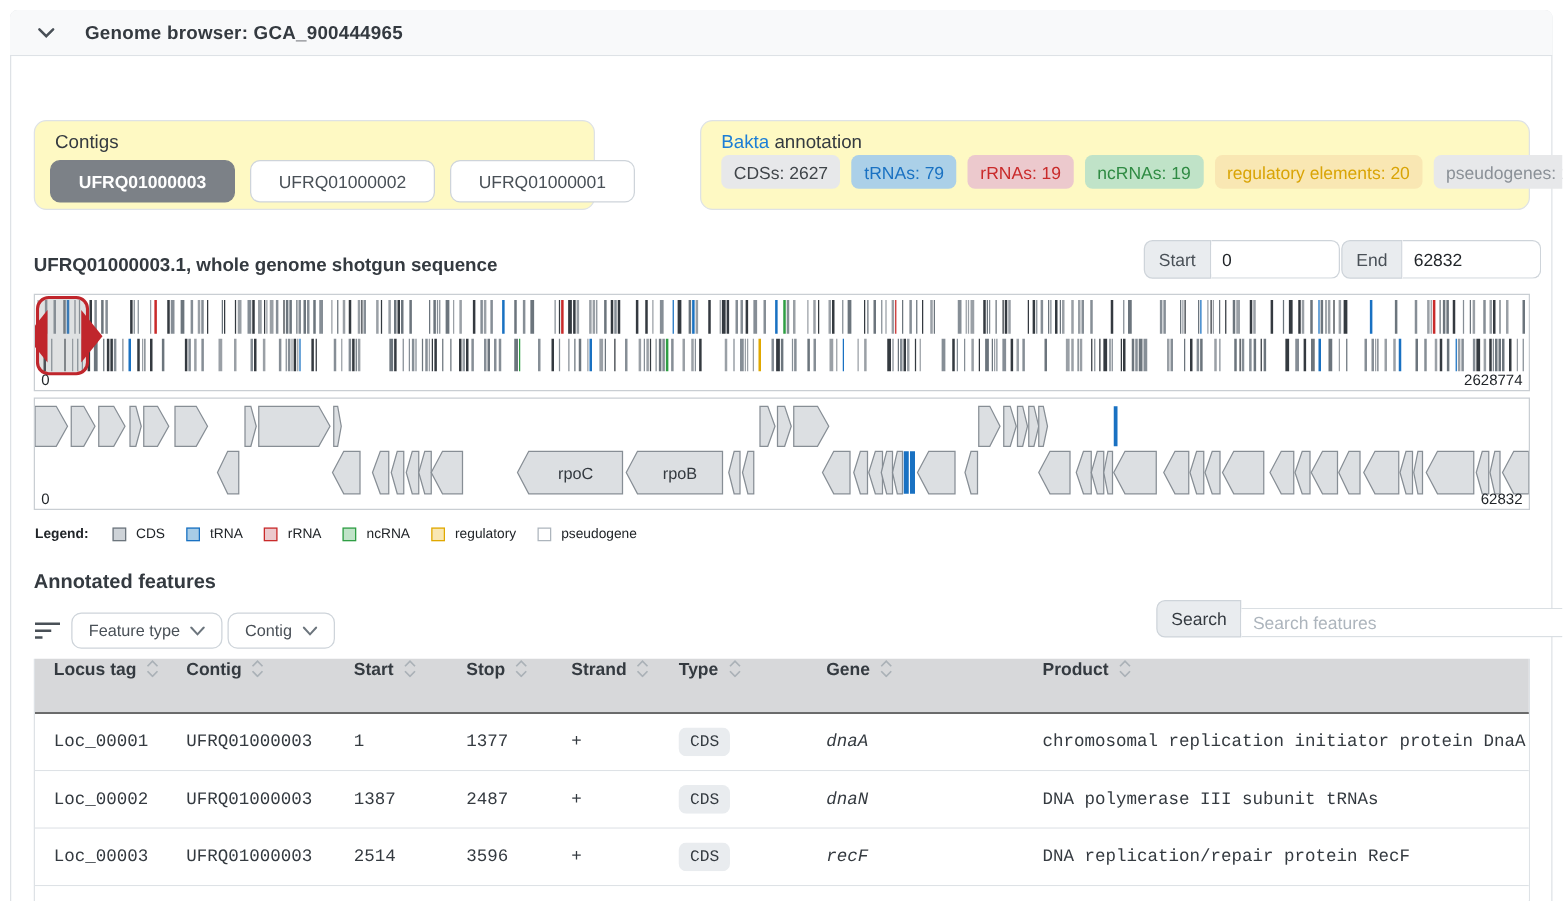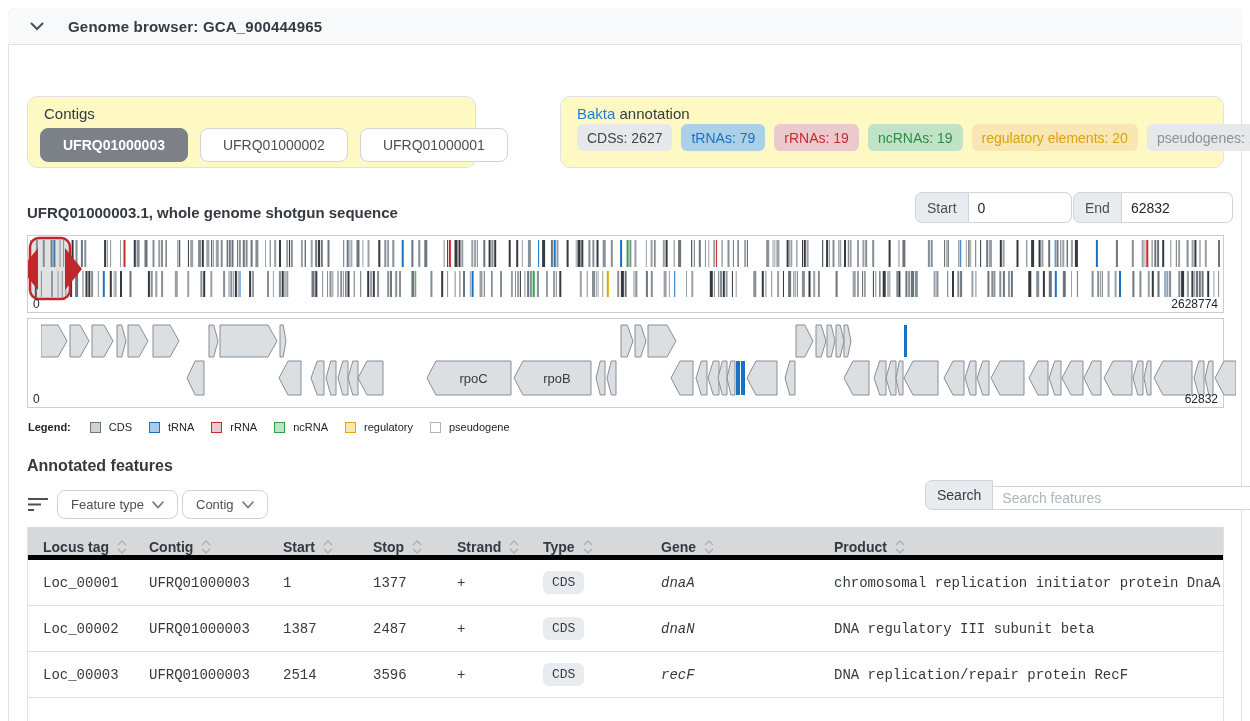--- a/index.html
+++ b/index.html
@@ -45,22 +45,22 @@
   .legend span.lbl { margin-left:1px; }
 
   .section-heading { position:absolute; left:27px; top:457px; font-size:16px; font-weight:bold; }
 
   .filter-btn { position:absolute; height:29px; border:1px solid #ced4da; border-radius:8px;
     background:#fff; color:#495057; font-size:13px; display:flex; align-items:center; gap:8px;
     padding:0 13px; font-family:inherit; cursor:pointer; }
 
   .table-wrap { position:absolute; left:27px; top:527px; width:1197px; height:194px;
     border-left:1px solid #dee2e6; border-right:1px solid #dee2e6; }
-  .t-header { display:flex; height:33px; background:#d7d8da; border-bottom:5px solid #000000;
-    align-items:flex-end; font-weight:bold; font-size:14px; color:#343a40; }
+  .t-header { display:flex; height:44px; background:#d7d8da; border-bottom:1px solid #000000;
+    align-items:flex-start; font-weight:bold; font-size:14px; color:#343a40; }
   .t-row { display:flex; height:46px; align-items:center; font-size:14px; color:#343a40;
     border-bottom:1px solid #dee2e6; background:#fff;font-family:Liberation Mono, monospace; }
   .cell { padding-left:15px; display:flex; align-items:center; gap:8px; overflow:hidden; }
   .col-locus{width:106px}.col-contig{width:134px}.col-start{width:90px}.col-stop{width:84px}
   .col-strand{width:86px}.col-type{width:118px}.col-gene{width:173px}.col-product{flex:1}
   .gene-name { font-style:italic; }
   .type-badge { background:#e9ecef; color:#343a40; border-radius:6px; padding:4px 9px; font-size:13px; }
   .sort-icon { display:inline-flex; flex-direction:column; line-height:0; cursor:pointer; }
 </style>
 </head>
@@ -516,21 +516,21 @@
         <rect x="1185.4" y="35" width="1" height="26" fill="#9aa0a6"></rect>
         <rect x="1190.1" y="35" width="1" height="26" fill="#868e96"></rect>
         <rect x="2" y="2" width="40" height="61" rx="9" fill="rgba(140,146,152,0.28)" stroke="#c0262c" stroke-width="2.5"></rect>
         <polygon points="10,12 10,54 -7,33" fill="#c0262c"></polygon>
         <polygon points="37,12 37,54 54,33" fill="#c0262c"></polygon>
       </svg>
     <div class="track-label" style="left:5px;">0</div>
     <div class="track-label" style="right:5px;">2628774</div>
   </div>
 
-  <div class="track" style="top:318px; width:1197px; height:90px;padding-left:13px;">
+  <div class="track" style="top:318px; width:1197px; height:90px;">
     <svg width="1195" height="88">
         <polygon points="0,6 17,6 26,22 17,38 0,38" fill="#dcdfe2" stroke="#878e95" stroke-width="1"></polygon>
         <polygon points="29,6 39,6 48,22 39,38 29,38" fill="#dcdfe2" stroke="#878e95" stroke-width="1"></polygon>
         <polygon points="51,6 63,6 72,22 63,38 51,38" fill="#dcdfe2" stroke="#878e95" stroke-width="1"></polygon>
         <polygon points="76,6 80.68,6 85,22 80.68,38 76,38" fill="#dcdfe2" stroke="#878e95" stroke-width="1"></polygon>
         <polygon points="87,6 98,6 107,22 98,38 87,38" fill="#dcdfe2" stroke="#878e95" stroke-width="1"></polygon>
         <polygon points="112,6 129,6 138,22 129,38 112,38" fill="#dcdfe2" stroke="#878e95" stroke-width="1"></polygon>
         <polygon points="168,6 172.68,6 177,22 172.68,38 168,38" fill="#dcdfe2" stroke="#878e95" stroke-width="1"></polygon>
         <polygon points="179,6 227,6 236,22 227,38 179,38" fill="#dcdfe2" stroke="#878e95" stroke-width="1"></polygon>
         <polygon points="239,6 242.12,6 245,22 242.12,38 239,38" fill="#dcdfe2" stroke="#878e95" stroke-width="1"></polygon>
@@ -733,21 +733,21 @@
       <div class="cell col-contig">UFRQ01000003</div>
       <div class="cell col-start">1387</div>
       <div class="cell col-stop">2487</div>
       <div class="cell col-strand">+</div>
       <div class="cell col-type">
           <span class="type-badge">CDS</span>
         </div>
       <div class="cell col-gene">
           <span class="gene-name">dnaN</span>
         </div>
-      <div class="cell col-product">DNA regulatory III subunit beta</div>
+      <div class="cell col-product">DNA polymerase III subunit tRNAs</div>
     </div>
     <div class="t-row">
       <div class="cell col-locus">Loc_00003</div>
       <div class="cell col-contig">UFRQ01000003</div>
       <div class="cell col-start">2514</div>
       <div class="cell col-stop">3596</div>
       <div class="cell col-strand">+</div>
       <div class="cell col-type">
           <span class="type-badge">CDS</span>
         </div>

